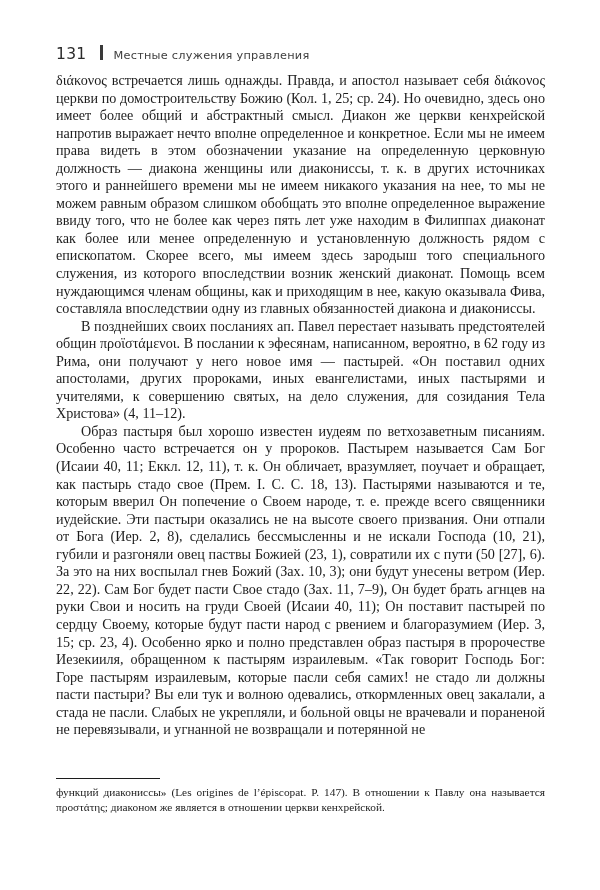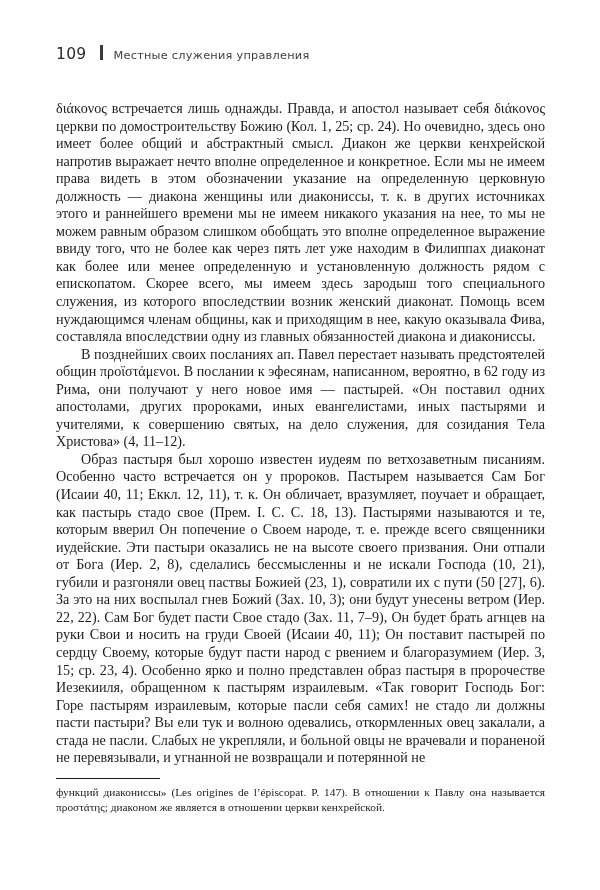--- a/index.html
+++ b/index.html
@@ -47,21 +47,21 @@
     font-weight: 400;
     color: #3d3d3d;
     letter-spacing: 0.25px;
     text-align: center;
   }
 
   
   .textblock {
     position: absolute;
     left: 56px;
-    top: 100px;
+    top: 72px;
     width: 489px;
     font-size: 14.15px;
     line-height: 17.55px;
     text-align: justify;
     text-justify: inter-word;
     color: #1c1c1c;
     -webkit-font-smoothing: antialiased;
   }
   .textblock p {
     margin: 0;
@@ -93,21 +93,21 @@
     margin: 0;
     font-family: Liberation Serif, serif;
   }
 </style>
 </head>
 <body>
 
 <div class="page">
 
   <div class="running-head">
-    <span class="folio">109</span>
+    <span class="folio">131</span>
     <span class="head-rule"></span>
     <span class="head-title">Местные служения управления</span>
   </div>
 
   <div class="textblock">
     <p class="noindent">διάκονος встречается лишь однажды. Правда, и апостол называет себя διάκονος церкви по домостроительству Божию (Кол. 1, 25; ср. 24). Но очевидно, здесь оно имеет более общий и абстрактный смысл. Диакон же церкви кенхрейской напротив выражает нечто вполне определенное и конкретное. Если мы не имеем права видеть в этом обозначении указание на определенную церковную должность — диакона женщины или диакониссы, т. к. в других источниках этого и раннейшего времени мы не имеем никакого указания на нее, то мы не можем равным образом слишком обобщать это вполне определенное выражение ввиду того, что не более как через пять лет уже находим в Филиппах диаконат как более или менее определенную и установленную должность рядом с епископатом. Скорее всего, мы имеем здесь зародыш того специального служения, из которого впоследствии возник женский диаконат. Помощь всем нуждающимся членам общины, как и приходящим в нее, какую оказывала Фива, составляла впоследствии одну из главных обязанностей диакона и диакониссы.</p>
     <p>В позднейших своих посланиях ап. Павел перестает называть предстоятелей общин προϊστάμενοι. В послании к эфесянам, написанном, вероятно, в 62 году из Рима, они получают у него новое имя — пастырей. «Он поставил одних апостолами, других пророками, иных евангелистами, иных пастырями и учителями, к совершению святых, на дело служения, для созидания Тела Христова» (4, 11–12).</p>
     <p>Образ пастыря был хорошо известен иудеям по ветхозаветным писаниям. Особенно часто встречается он у пророков. Пастырем называется Сам Бог (Исаии 40, 11; Еккл. 12, 11), т. к. Он обличает, вразумляет, поучает и обращает, как пастырь стадо свое (Прем. I. С. С. 18, 13). Пастырями называются и те, которым вверил Он попечение о Своем народе, т. е. прежде всего священники иудейские. Эти пастыри оказались не на высоте своего призвания. Они отпали от Бога (Иер. 2, 8), сделались бессмысленны и не искали Господа (10, 21), губили и разгоняли овец паствы Божией (23, 1), совратили их с пути (50 [27], 6). За это на них воспылал гнев Божий (Зах. 10, 3); они будут унесены ветром (Иер. 22, 22). Сам Бог будет пасти Свое стадо (Зах. 11, 7–9), Он будет брать агнцев на руки Свои и носить на груди Своей (Исаии 40, 11); Он поставит пастырей по сердцу Своему, которые будут пасти народ с рвением и благоразумием (Иер. 3, 15; ср. 23, 4). Особенно ярко и полно представлен образ пастыря в пророчестве Иезекииля, обращенном к пастырям израилевым. «Так говорит Господь Бог: Горе пастырям израилевым, которые пасли себя самих! не стадо ли должны пасти пастыри? Вы ели тук и волною одевались, откормленных овец закалали, а стада не пасли. Слабых не укрепляли, и больной овцы не врачевали и пораненой не перевязывали, и угнанной не возвращали и потерянной не</p>
   </div>
 

